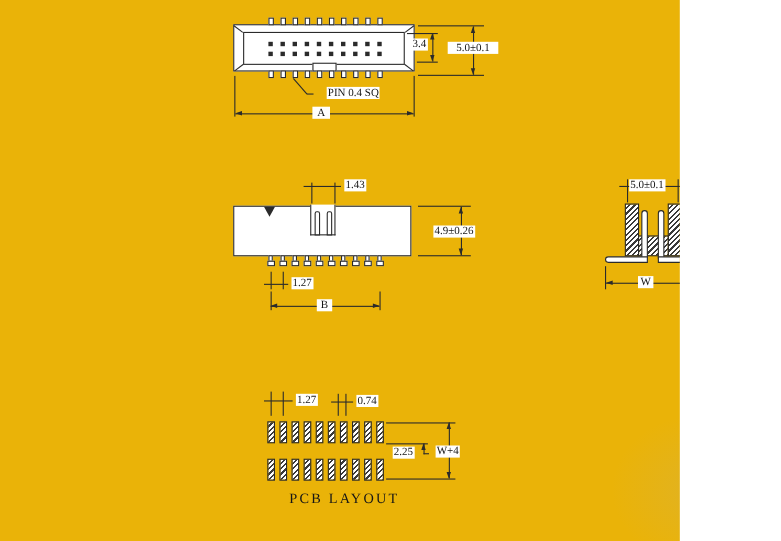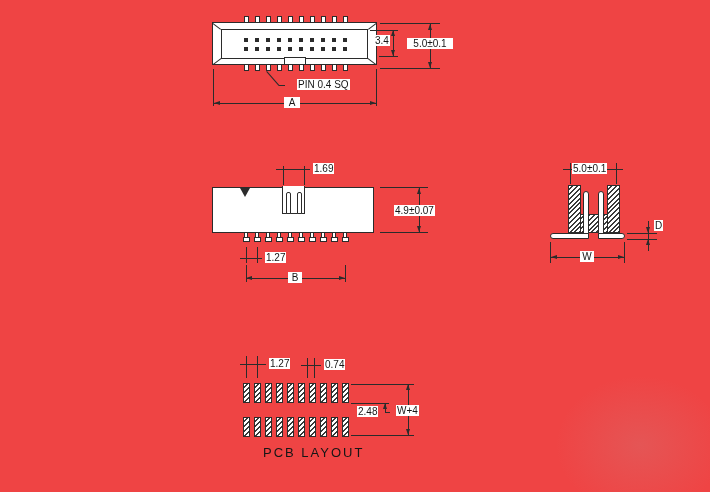--- a/index.html
+++ b/index.html
@@ -1,17 +1,17 @@
 <!DOCTYPE html>
 <html><head>
 <meta charset="utf-8">
 <style>
   html,body{margin:0;padding:0;background:#fff;}
-  #stage{position:relative;width:710px;height:492px;background:#ef4444;overflow:hidden;
-         font-family:Liberation Sans, sans-serif;}
+  #stage{position:relative;width:618px;height:492px;background:#eab308;overflow:hidden;
+         font-family:Liberation Serif, serif;}
   .g{position:absolute;box-sizing:border-box;}
   .hl{height:1px;background:#2b2b2b;}
   .vl{width:1px;background:#2b2b2b;}
   .ln{height:1px;background:#2b2b2b;transform-origin:0 0;}
   .box{background:#fff;border:1px solid #2b2b2b;}
   .sq{background:#2b2b2b;}
   .hatch{border:1px solid #2b2b2b;
          background:repeating-linear-gradient(135deg,#ffffff 0 2px,#3a3a3a 2px 3.4px);}
   .white{background:#fff;border:1px solid #2b2b2b;}
   .dimtext{font-size:10px;line-height:11px;color:#161616;background:#fff;padding:0 1px;white-space:nowrap;}
@@ -64,28 +64,28 @@
 
   <div class="g box" style="left:212px;top:187px;width:162px;height:46px"></div>
   <div class="g" style="left:282px;top:186px;width:23px;height:28px;background:#fff;border-left:1px solid #2b2b2b;border-right:1px solid #2b2b2b;border-bottom:1px solid #2b2b2b"></div>
   <div class="g box" style="left:286px;top:192px;width:5px;height:22px;border-radius:2px 2px 0 0"></div>
   <div class="g box" style="left:297px;top:192px;width:5px;height:22px;border-radius:2px 2px 0 0"></div>
   <div class="g tri" style="left:240px;top:188px"></div>
 
   <div class="g vl" style="left:283px;top:166px;height:19px"></div>
   <div class="g vl" style="left:304px;top:166px;height:19px"></div>
   <div class="g hl" style="left:276px;top:169px;width:34px"></div>
-  <div class="g dimtext" style="left:313px;top:163px">1.69</div>
+  <div class="g dimtext" style="left:313px;top:163px">1.43</div>
 
   <div class="g hl" style="left:380px;top:187px;width:48px"></div>
   <div class="g hl" style="left:380px;top:232px;width:48px"></div>
   <div class="g vl" style="left:419px;top:188px;height:44px"></div>
   <div class="g arr up" style="left:416.5px;top:188px"></div>
   <div class="g arr down" style="left:416.5px;top:226px"></div>
-  <div class="g dimtext" style="left:394px;top:205px">4.9±0.07</div>
+  <div class="g dimtext" style="left:394px;top:205px">4.9±0.26</div>
 
   <div class="g vl" style="left:246px;top:247px;height:16px"></div>
   <div class="g vl" style="left:257px;top:247px;height:16px"></div>
   <div class="g hl" style="left:240px;top:258px;width:22px"></div>
   <div class="g dimtext" style="left:265px;top:252px">1.27</div>
 
   <div class="g vl" style="left:246px;top:265px;height:17px"></div>
   <div class="g vl" style="left:345px;top:265px;height:17px"></div>
   <div class="g hl" style="left:246px;top:278px;width:99px"></div>
   <div class="g arr left" style="left:246px;top:275.5px"></div>
@@ -127,21 +127,21 @@
   <div class="g vl" style="left:307px;top:358px;height:20px"></div>
   <div class="g vl" style="left:314px;top:358px;height:20px"></div>
   <div class="g hl" style="left:301px;top:365px;width:20px"></div>
   <div class="g dimtext" style="left:324px;top:359px">0.74</div>
 
   <div class="g hl" style="left:351px;top:384px;width:63px"></div>
   <div class="g hl" style="left:351px;top:403px;width:38px"></div>
   <div class="g vl" style="left:385px;top:403px;height:10px"></div>
   <div class="g arr up" style="left:382.5px;top:403px"></div>
   <div class="g hl" style="left:385px;top:412px;width:5px"></div>
-  <div class="g dimtext" style="left:357px;top:406px">2.48</div>
+  <div class="g dimtext" style="left:357px;top:406px">2.25</div>
 
   <div class="g vl" style="left:408px;top:384px;height:51px"></div>
   <div class="g arr up" style="left:405.5px;top:384px"></div>
   <div class="g arr down" style="left:405.5px;top:429px"></div>
   <div class="g dimtext" style="left:396px;top:405px">W+4</div>
   <div class="g hl" style="left:351px;top:435px;width:63px"></div>
 
   <div class="g caption" style="left:263px;top:446px">PCB LAYOUT</div>
 
   <div class="g smudge" style="left:555px;top:375px;width:155px;height:117px"></div>

